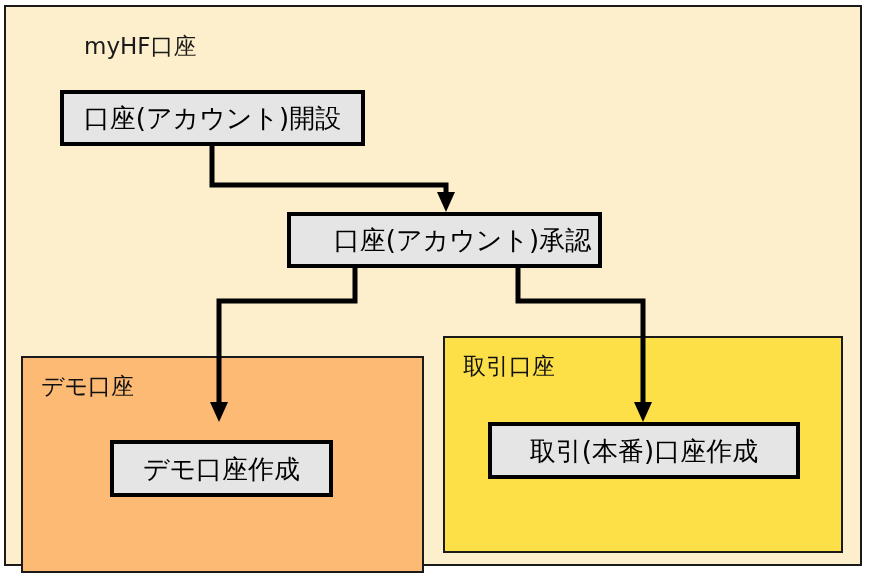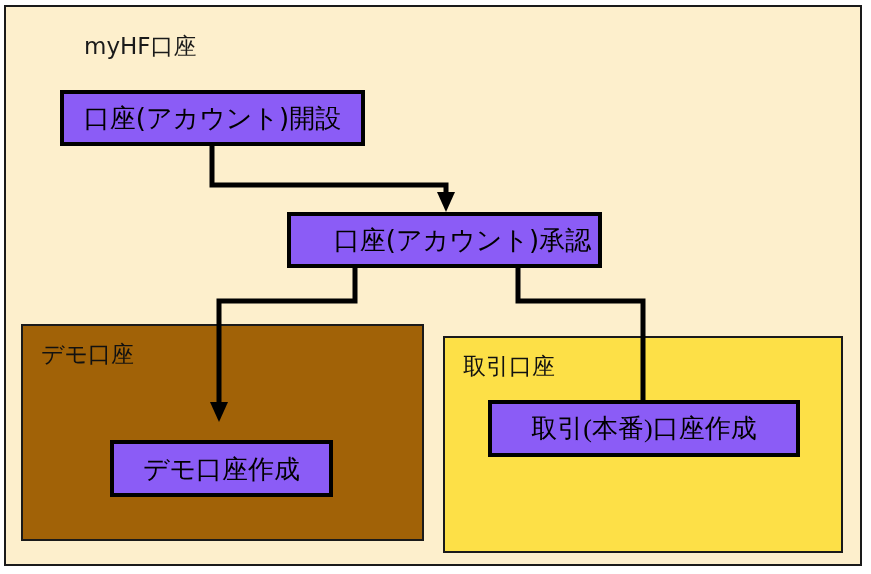--- a/index.html
+++ b/index.html
@@ -40,59 +40,59 @@
     margin-left: 48px;
   }
   
   .panel {
     position: absolute;
     border: 2px solid #1a1a1a;
     box-sizing: border-box;
   }
   .panel-demo {
     left: 21px;
-    top: 324px;
+    top: 356px;
     width: 403px;
     height: 217px;
-    background: #a16207;
+    background: #fdba74;
   }
   .panel-live {
     left: 443px;
     top: 336px;
     width: 400px;
     height: 217px;
     background: #fde047;
   }
   .panel-title {
     position: absolute;
     left: 18px;
     top: 14px;
     font-size: 23px;
     line-height: 28px;
     color: #111111;
     white-space: nowrap;
   }
   
   .node {
     position: absolute;
-    background: #8b5cf6;
+    background: #e5e5e5;
     border: 4px solid #000000;
     box-sizing: border-box;
     display: flex;
     align-items: center;
     justify-content: center;
     color: #000000;
     font-size: 26px;
     line-height: 30px;
     white-space: nowrap;
   }
   .node-open    { left: 60px;  top: 90px;  width: 305px; height: 56px; }
   .node-approve { left: 287px; top: 212px; width: 315px; height: 56px; padding-left: 36px; }
   .node-demo    { left: 110px; top: 440px; width: 223px; height: 57px; }
-  .node-live    { left: 488px; top: 400px; width: 312px; height: 57px; font-family: Liberation Serif, serif; }
+  .node-live    { left: 488px; top: 422px; width: 312px; height: 57px; }
 
   
   .edges {
     position: absolute;
     left: 0;
     top: 0;
     width: 871px;
     height: 574px;
     pointer-events: none;
   }

